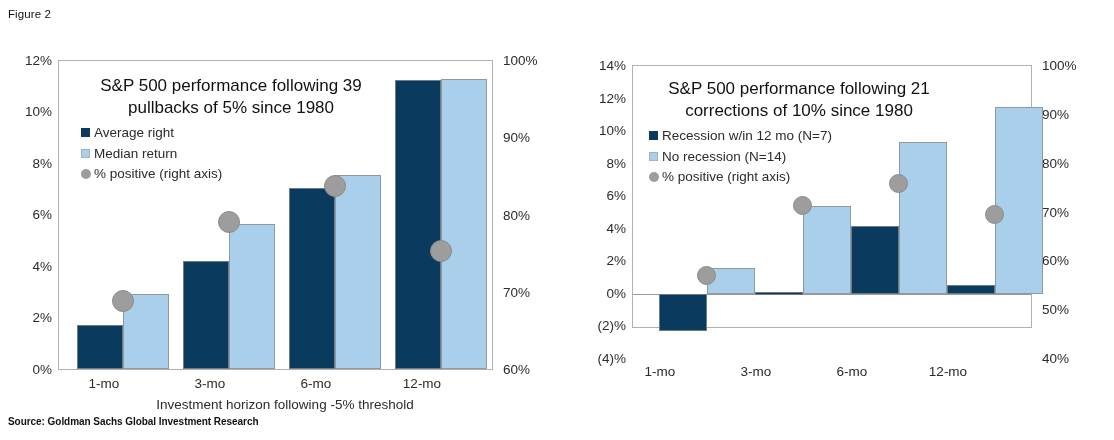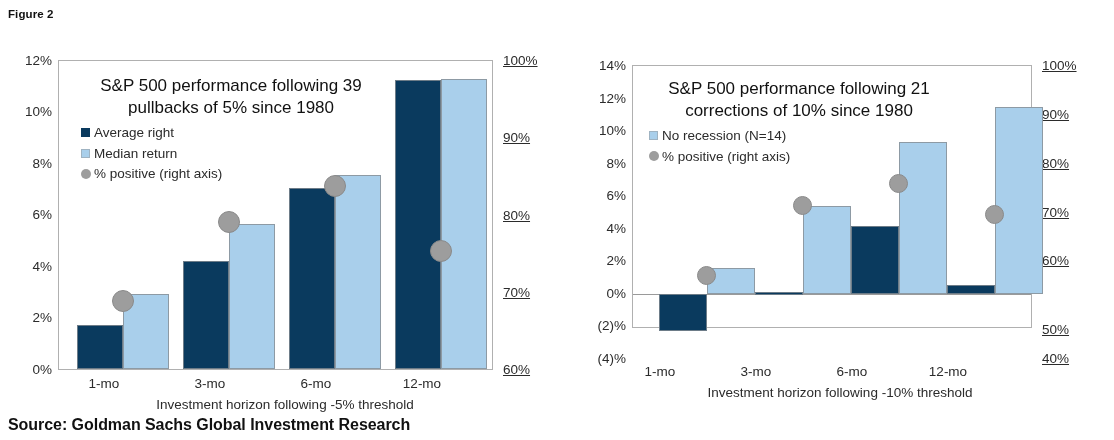--- a/index.html
+++ b/index.html
@@ -6,26 +6,26 @@
   body{
     width:1114px;height:440px;
     background:#ffffff;
     font-family:"Liberation Sans",sans-serif;
     color:#1c1c1c;
     overflow:hidden;
     position:relative;
   }
   .figure-label{
     position:absolute;left:8px;top:8px;
-    font-size:11.5px;font-weight:bold;color:#111;
+    font-size:11.5px;font-weight:normal;color:#111;
     letter-spacing:.1px;
   }
   .source{
     position:absolute;left:8px;top:416px;
-    font-size:16px;font-weight:bold;color:#111;
+    font-size:10px;font-weight:bold;color:#111;
     letter-spacing:-.05px;
   }
 
   .panel{position:absolute;top:0;height:410px;}
   .panel-left{left:0;width:560px;}
   .panel-right{left:560px;width:554px;}
 
   .chart-title{
     position:absolute;top:22px;left:0;width:100%;
     text-align:center;
@@ -44,21 +44,21 @@
   }
   .panel-left .plot{left:58px;top:60px;width:435px;height:310px;}
   .panel-right .plot{left:72px;top:65px;width:400px;height:263px;}
 
   
   .tick{
     position:absolute;font-size:13.5px;color:#2b2b2b;
     white-space:nowrap;line-height:1;
   }
   .tick.left{text-align:right;}
-  .tick.right{text-align:left;text-decoration:underline;}
+  .tick.right{text-align:left;}
 
   
   .xlab{
     position:absolute;font-size:13.5px;color:#2b2b2b;
     text-align:center;white-space:nowrap;
   }
   .xtitle{
     position:absolute;font-size:13.5px;color:#2b2b2b;
     text-align:center;white-space:nowrap;width:100%;left:0;
   }
@@ -186,30 +186,34 @@
   <div class="tick left" style="left:14px;top:254px;width:52px;">2%</div>
   <div class="tick left" style="left:14px;top:287px;width:52px;">0%</div>
   <div class="tick left" style="left:14px;top:319px;width:52px;">(2)%</div>
   <div class="tick left" style="left:14px;top:352px;width:52px;">(4)%</div>
 
   <div class="tick right" style="left:482px;top:59px;">100%</div>
   <div class="tick right" style="left:482px;top:108px;">90%</div>
   <div class="tick right" style="left:482px;top:157px;">80%</div>
   <div class="tick right" style="left:482px;top:206px;">70%</div>
   <div class="tick right" style="left:482px;top:254px;">60%</div>
-  <div class="tick right" style="left:482px;top:303px;margin-top:20px;">50%</div>
+  <div class="tick right" style="left:482px;top:303px;">50%</div>
   <div class="tick right" style="left:482px;top:352px;">40%</div>
 
   <div class="plot">
     <div class="legend">
       <div class="legend-title">
         <span>S&amp;P 500 performance following 21</span><br>
         <span>corrections of 10% since 1980</span>
       </div>
       <div class="legend-item">
+        <span class="swatch dark"></span>
+        <span>Recession w/in 12 mo (N=7)</span>
+      </div>
+      <div class="legend-item">
         <span class="swatch light"></span>
         <span>No recession (N=14)</span>
       </div>
       <div class="legend-item">
         <span class="swatch circle"></span>
         <span>% positive (right axis)</span>
       </div>
     </div>
 
     <div class="zeroline" style="top:228px;"></div>
@@ -229,16 +233,15 @@
     <div class="bar dark" style="left:314px;top:219px;width:48px;height:9px;"></div>
     <div class="bar light" style="left:362px;top:41px;width:48px;height:187px;"></div>
     <div class="dot" style="left:352px;top:139px;"></div>
   </div>
 
   <div class="xlab" style="left:60px;top:364px;width:80px;">1-mo</div>
   <div class="xlab" style="left:156px;top:364px;width:80px;">3-mo</div>
   <div class="xlab" style="left:252px;top:364px;width:80px;">6-mo</div>
   <div class="xlab" style="left:348px;top:364px;width:80px;">12-mo</div>
 
-  <div class="xtitle" style="top:385px;padding-left:6px;box-sizing:border-box;">Investment horizon following -10% threshold</div>
 </div>
 
 <div class="source">Source: Goldman Sachs Global Investment Research</div>
 
 </body></html>

